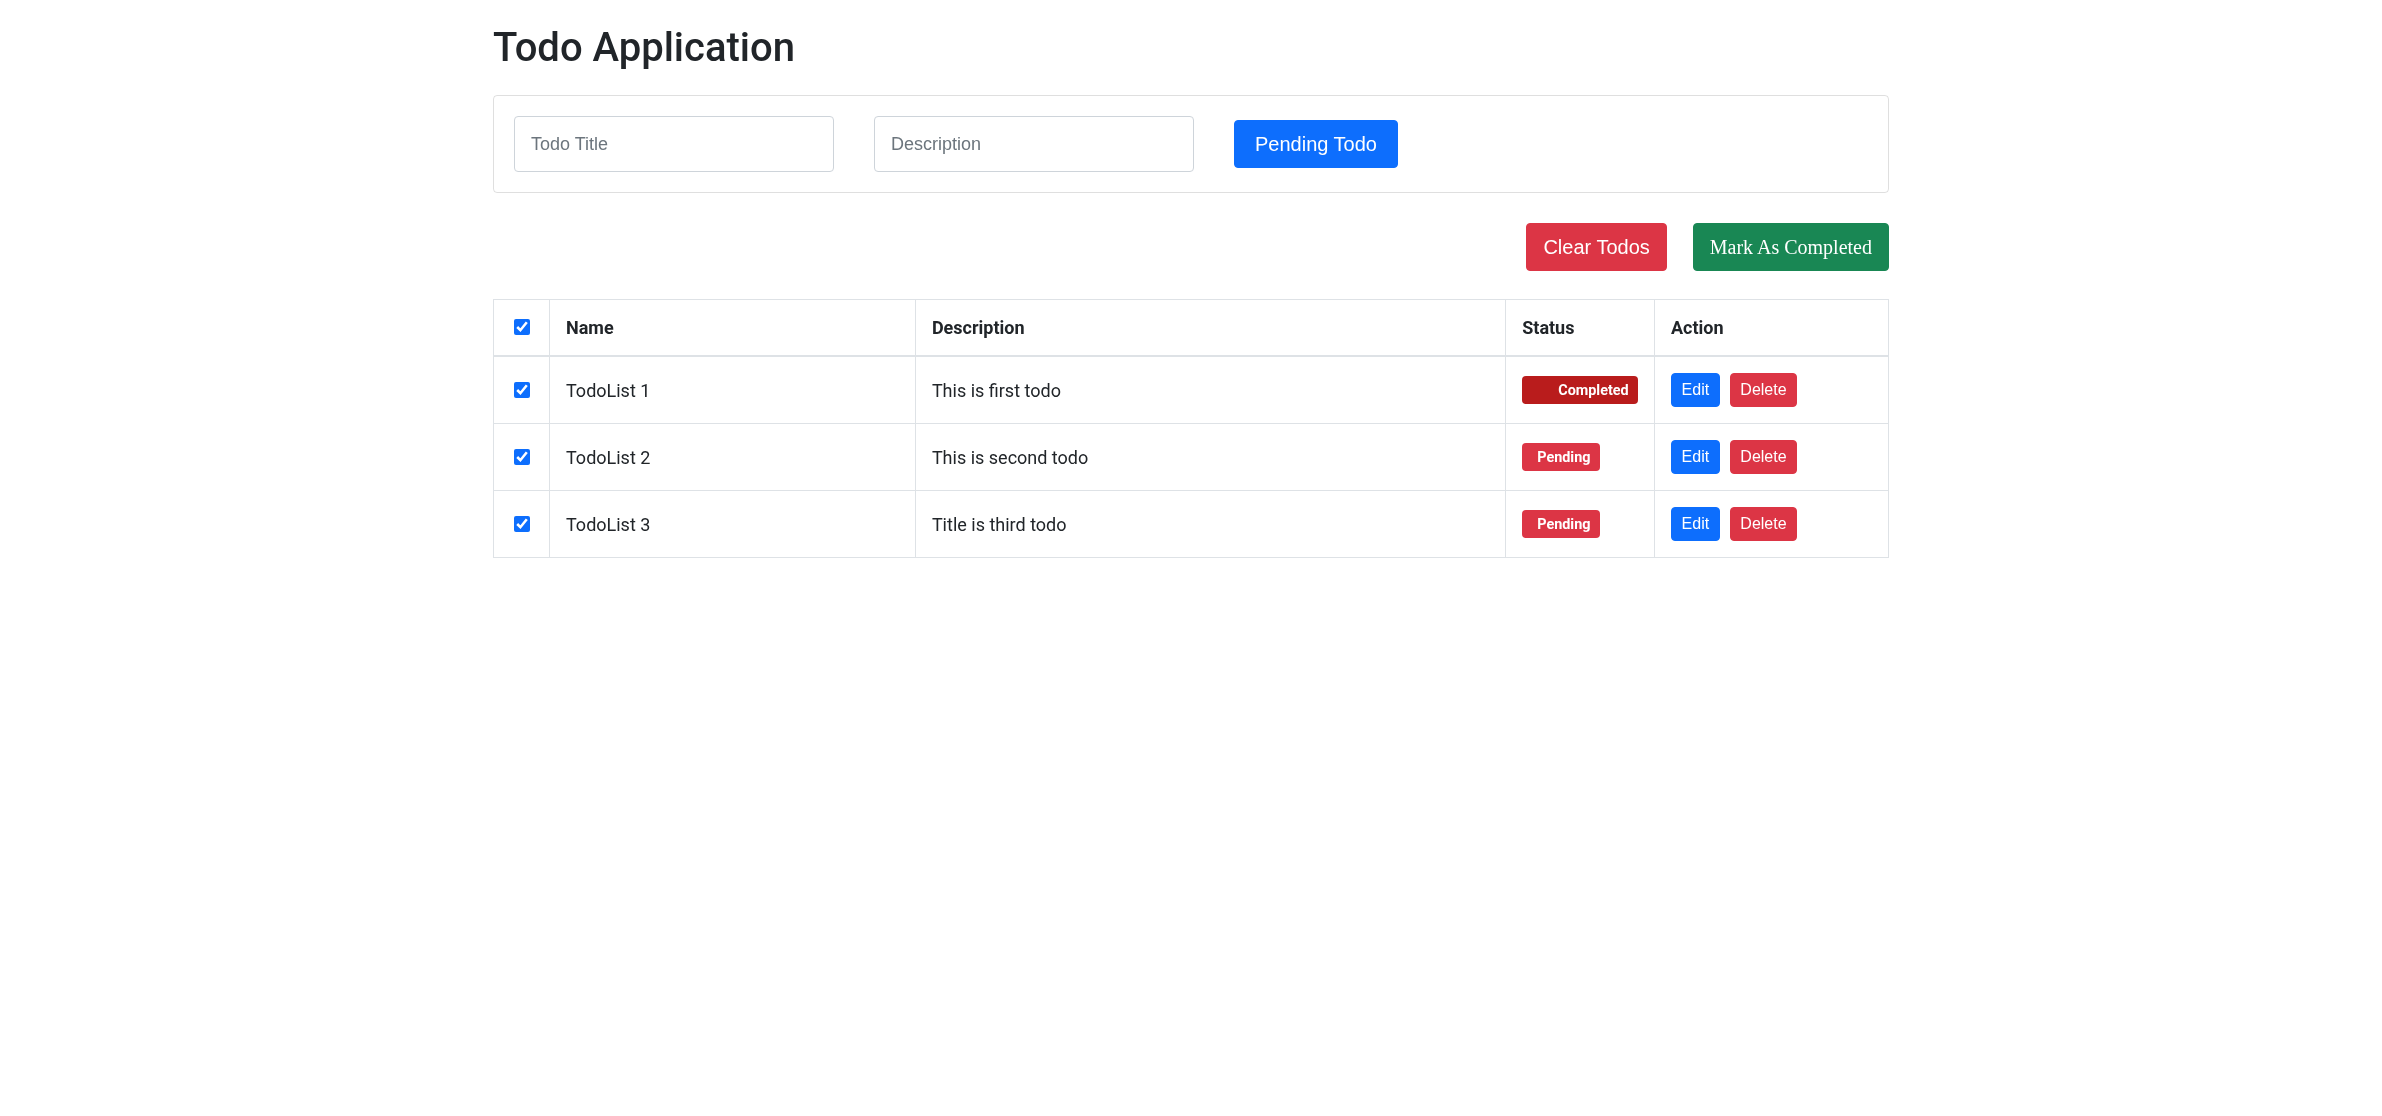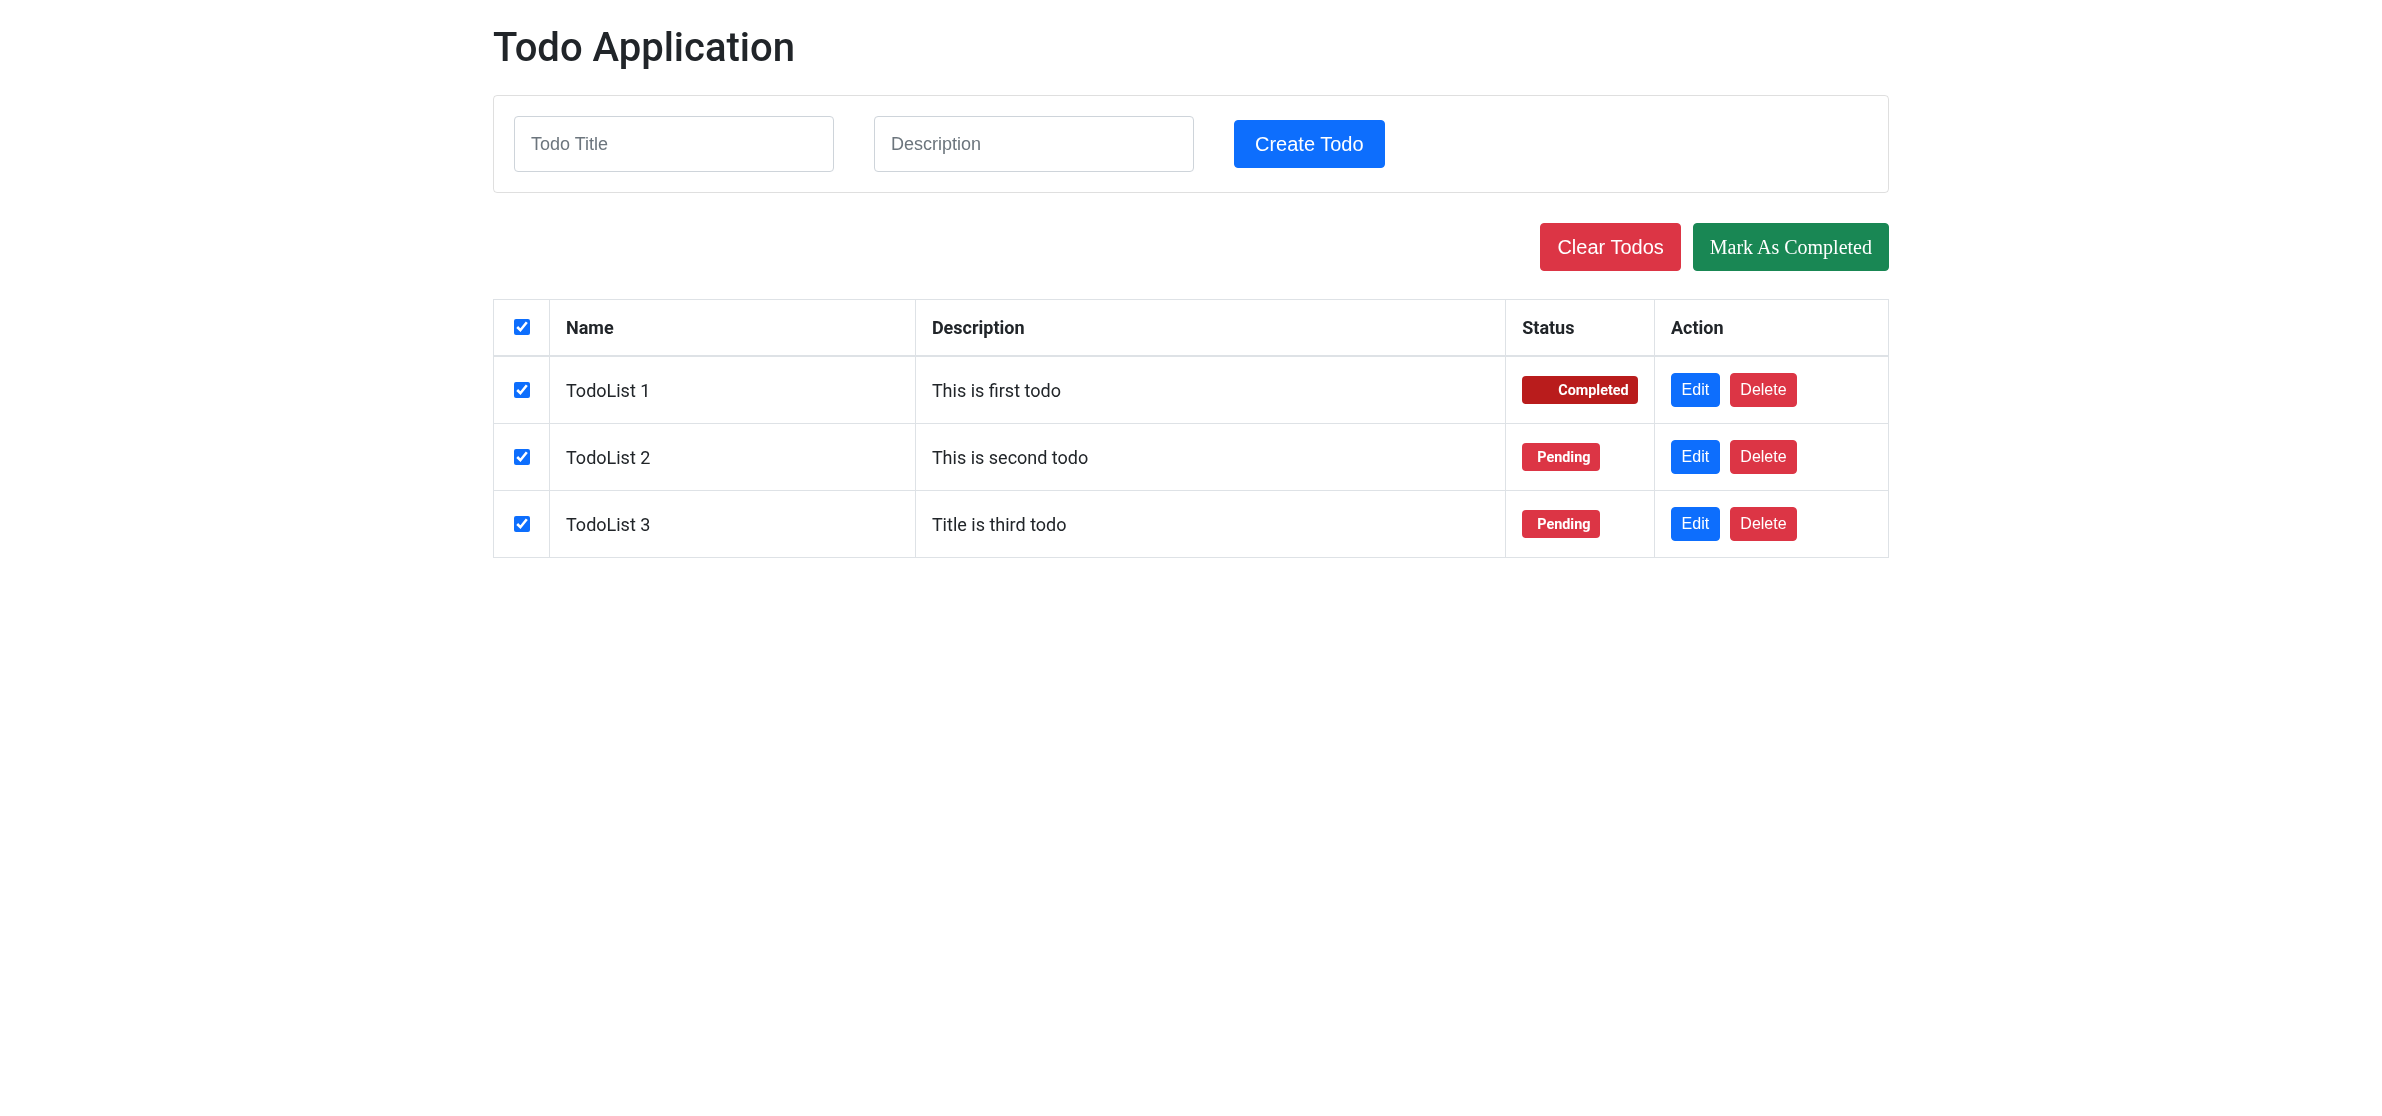--- a/index.html
+++ b/index.html
@@ -65,21 +65,21 @@
     .btn-sm {
       padding: 0.25rem 0.6rem;
       font-size: 1rem;
     }
     .btn-primary { background:#0d6efd; border-color:#0d6efd; color:#fff; }
     .btn-success { background:#198754; border-color:#198754; color:#fff;font-family:Liberation Serif, serif; }
     .btn-danger  { background:#dc3545; border-color:#dc3545; color:#fff; }
     .bulk-actions {
       display:flex;
       justify-content:flex-end;
-      gap:12px;
+      gap:26px;
       margin: 30px 0 28px;
     }
     .table {
       width:100%;
       border-collapse: collapse;
       border:1px solid #dee2e6;
       font-size: 1.125rem;
     }
     .table th, .table td {
       padding: 1rem;
@@ -114,21 +114,21 @@
 </head>
 <body>
 
 <div class="container">
   <h1>Todo Application</h1>
 
   <div class="card">
     <div class="form-row">
       <input class="form-control" type="text" placeholder="Todo Title" style="">
       <input class="form-control" type="text" placeholder="Description" style="">
-      <button class="btn btn-primary btn-lg">Create Todo</button>
+      <button class="btn btn-primary btn-lg">Pending Todo</button>
     </div>
   </div>
 
   <div class="bulk-actions">
     <button class="btn btn-danger btn-md">Clear Todos</button>
     <button class="btn btn-success btn-md">Mark As Completed</button>
   </div>
 
   <table class="table">
     <thead>

